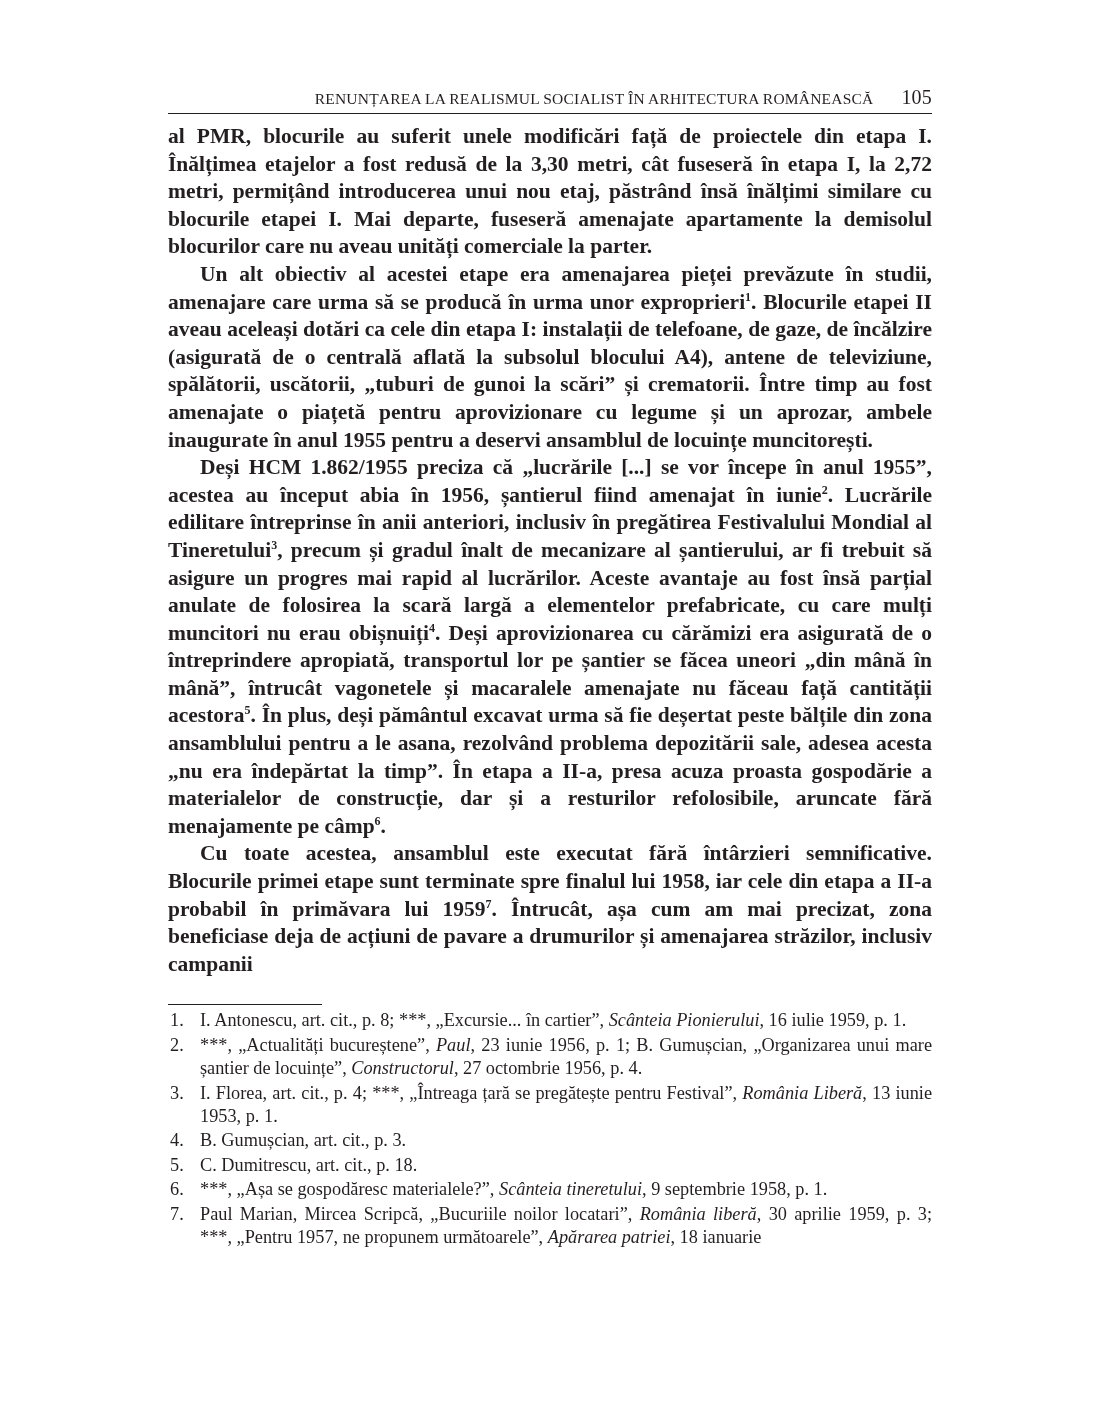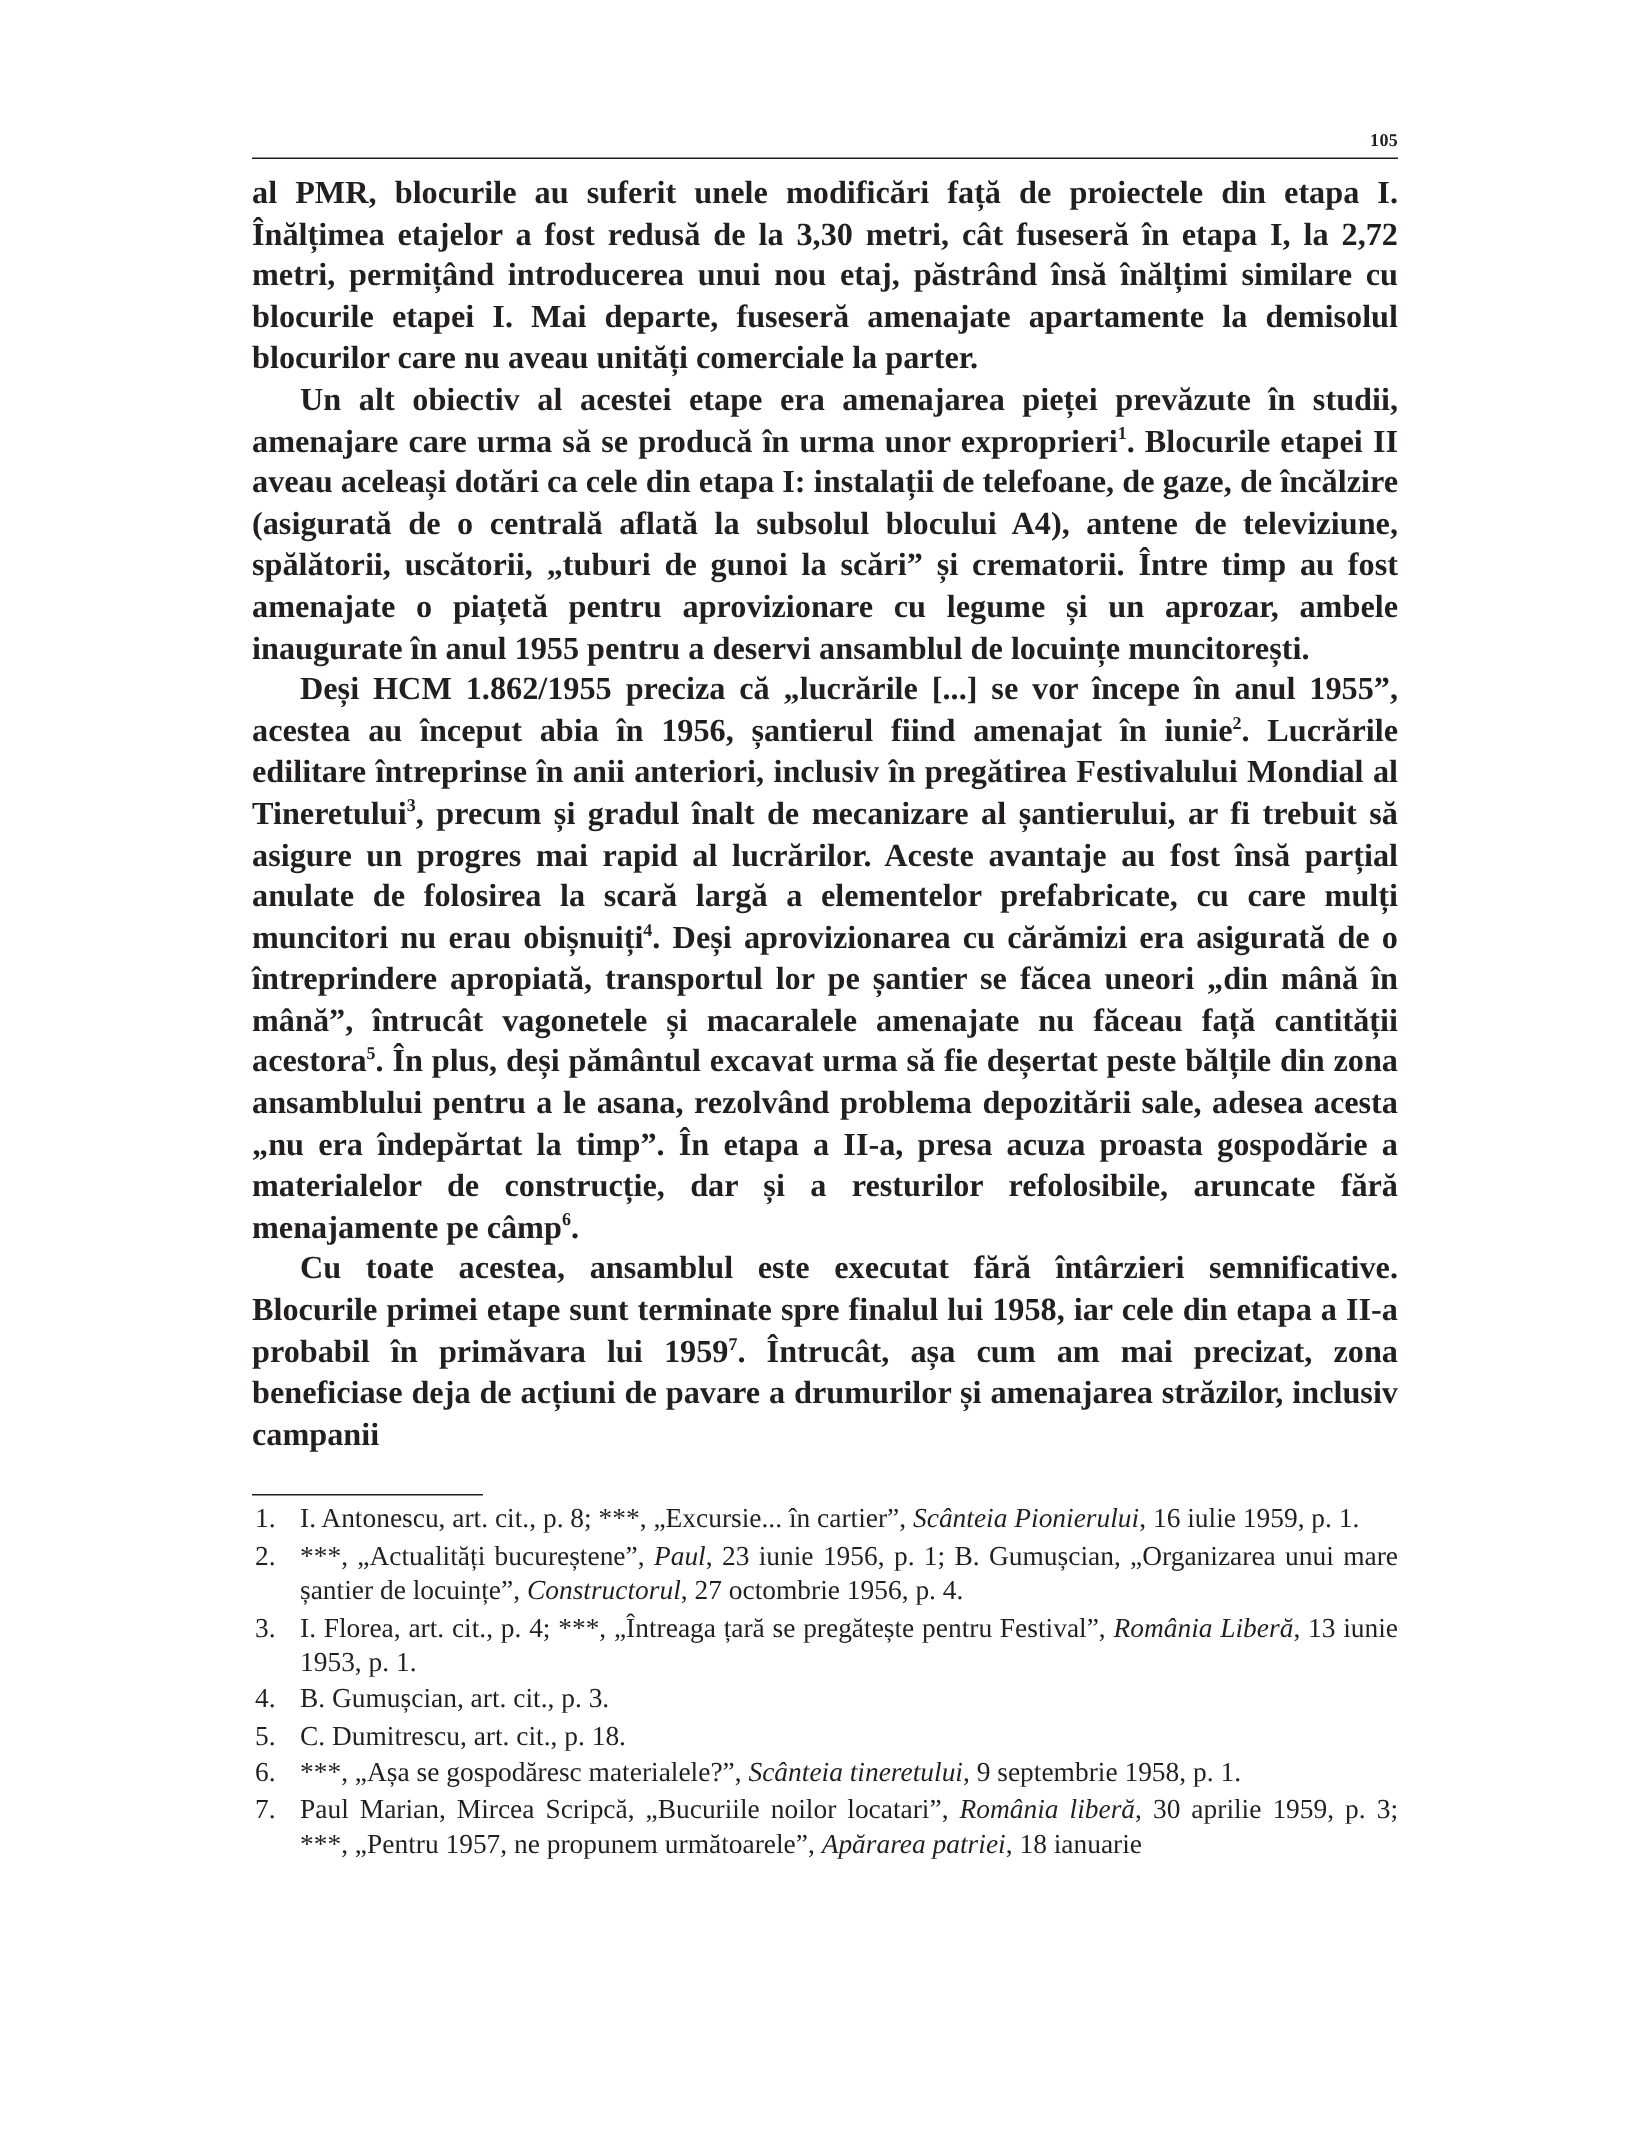--- a/index.html
+++ b/index.html
@@ -7,37 +7,38 @@
   .page {
     position: absolute; left: 168px; top: 86px; width: 764px;
     font-family: "Liberation Serif", serif; color: #231f20;
   }
   .running-head {
     display: flex; justify-content: flex-end; align-items: baseline;
     font-size: 15.5px; letter-spacing: 0.2px;
     padding-bottom: 4px; border-bottom: 1.5px solid #231f20;
   }
   .running-title { margin-right: 28px; }
-  .page-number { font-size: 12px; font-weight: bold; }
+  .page-number { font-size: 20px; }
   .body-text { margin-top: 9px; font-size: 21.5px; line-height: 27.6px; text-align: justify; font-weight: bold; }
   .body-text p { margin: 0; hyphens: manual; }
   .body-text p.indent { text-indent: 32px; }
   sup { font-size: 12px; line-height: 0; vertical-align: super; }
   .fn-rule { margin-top: 26px; width: 154px; border-top: 1.5px solid #231f20; }
   .footnotes { margin-top: 4px; font-size: 18.3px; line-height: 23.4px; }
   .fn { display: flex; text-align: justify; margin-bottom: 1px; }
   .fn-num { width: 30px; flex: none; padding-left: 2px; }
   .fn-text { flex: 1; }
   .fn-text i { font-style: italic; }
 </style>
 </head>
 <body>
 
 <div class="page">
   <div class="running-head">
+    <span class="running-title">RENUNȚAREA LA REALISMUL SOCIALIST ÎN ARHITECTURA ROMÂNEASCĂ</span>
     <span class="page-number">105</span>
   </div>
 
   <div class="body-text" id="body-text">
       <p><span>al PMR, blocurile au suferit unele modificări față de proiectele din etapa I. Înălțimea etajelor a fost redusă de la 3,30 metri, cât fuseseră în etapa I, la 2,72 metri, permițând introducerea unui nou etaj, păstrând însă înălțimi similare cu blocurile etapei I. Mai departe, fuseseră amenajate apartamente la demisolul blocurilor care nu aveau unități comerciale la parter.</span></p>
       <p class="indent"><span>Un alt obiectiv al acestei etape era amenajarea pieței prevăzute în studii, amenajare care urma să se producă în urma unor exproprieri</span><sup>1</sup><span>. Blocurile etapei II aveau aceleași dotări ca cele din etapa I: instalații de telefoane, de gaze, de încălzire (asigurată de o centrală aflată la subsolul blocului A4), antene de televiziune, spălătorii, uscătorii, „tuburi de gunoi la scări” și crematorii. Între timp au fost amenajate o piațetă pentru aprovizionare cu legume și un aprozar, ambele inaugurate în anul 1955 pentru a deservi ansamblul de locuințe muncitorești.</span></p>
       <p class="indent"><span>Deși HCM 1.862/1955 preciza că „lucrările [...] se vor începe în anul 1955”, acestea au început abia în 1956, șantierul fiind amenajat în iunie</span><sup>2</sup><span>. Lucrările edilitare întreprinse în anii anteriori, inclusiv în pregătirea Festivalului Mondial al Tineretului</span><sup>3</sup><span>, precum și gradul înalt de mecanizare al șantierului, ar fi trebuit să asigure un progres mai rapid al lucrărilor. Aceste avantaje au fost însă parțial anulate de folosirea la scară largă a elementelor prefabricate, cu care mulți muncitori nu erau obișnuiți</span><sup>4</sup><span>. Deși aprovizionarea cu cărămizi era asigurată de o întreprindere apropiată, transportul lor pe șantier se făcea uneori „din mână în mână”, întrucât vagonetele și macaralele amenajate nu făceau față cantității acestora</span><sup>5</sup><span>. În plus, deși pământul excavat urma să fie deșertat peste bălțile din zona ansamblului pentru a le asana, rezolvând problema depozitării sale, adesea acesta „nu era îndepărtat la timp”. În etapa a II-a, presa acuza proasta gospodărie a materialelor de construcție, dar și a resturilor refolosibile, aruncate fără menajamente pe câmp</span><sup>6</sup><span>.</span></p>
       <p class="indent"><span>Cu toate acestea, ansamblul este executat fără întârzieri semnificative. Blocurile primei etape sunt terminate spre finalul lui 1958, iar cele din etapa a II-a probabil în primăvara lui 1959</span><sup>7</sup><span>. Întrucât, așa cum am mai precizat, zona beneficiase deja de acțiuni de pavare a drumurilor și amenajarea străzilor, inclusiv campanii</span></p>
     </div>
 

